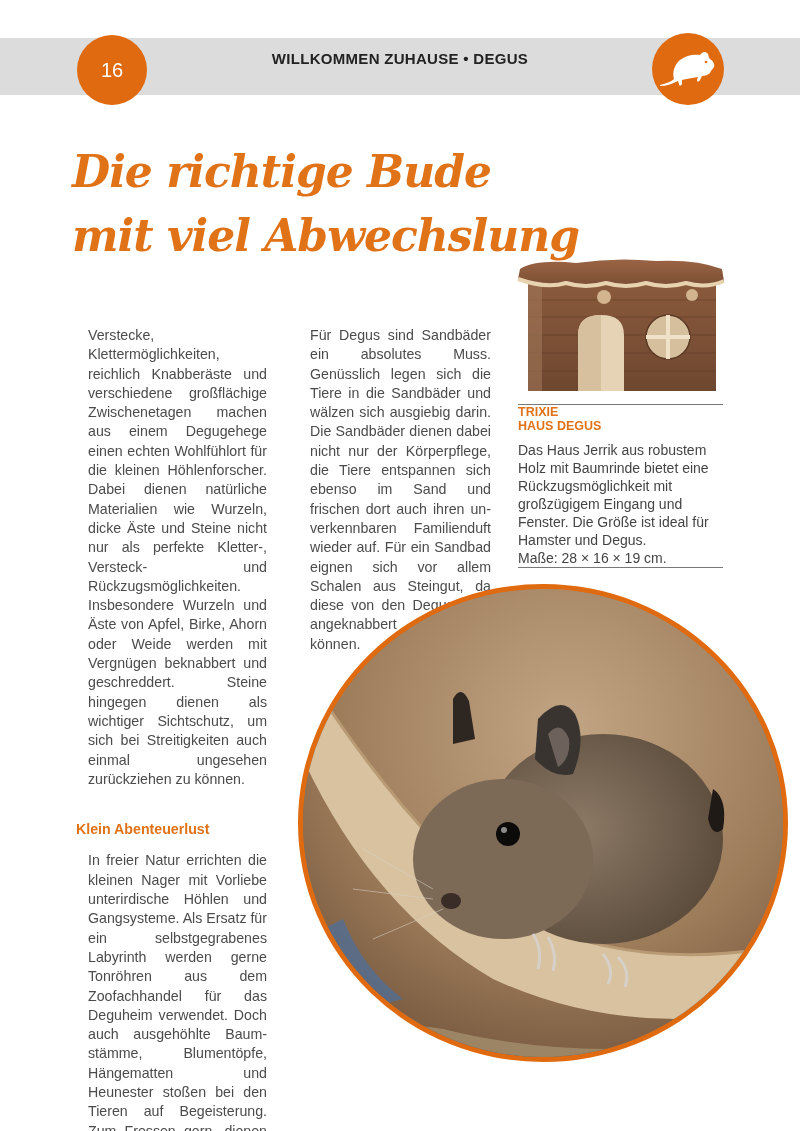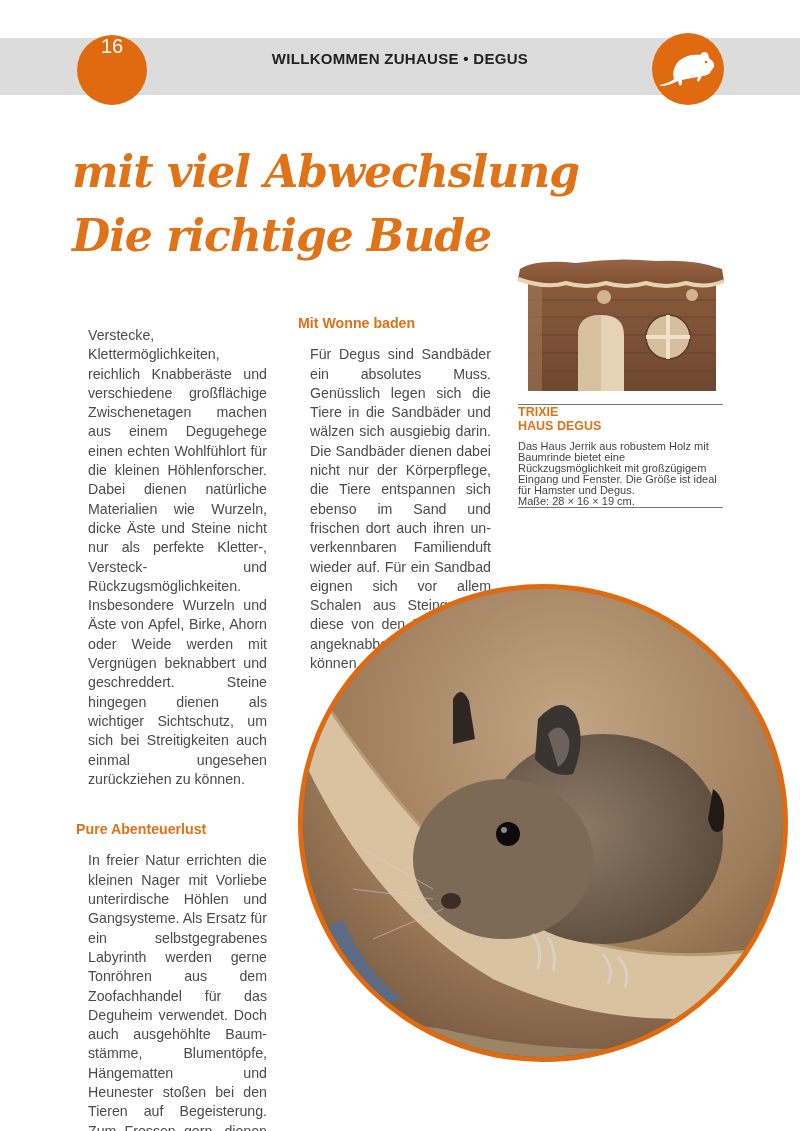--- a/index.html
+++ b/index.html
@@ -1,39 +1,39 @@
 <!DOCTYPE html>
 <html><head>
 <meta charset="utf-8">
 <style>
   html, body { margin: 0; padding: 0; background: #ffffff; }
   body { width: 800px; height: 1131px; position: relative; overflow: hidden; font-family: "Liberation Sans", sans-serif; color: #4a4a4a; }
 
   .header-bar { position: absolute; left: 0; top: 38px; width: 800px; height: 57px; background: #dcdcdc; }
-  .page-badge { position: absolute; left: 77px; top: 35px; width: 70px; height: 70px; border-radius: 50%; background: #e06a10; color: #fff; font-family: "Liberation Sans", sans-serif; font-size: 20px; display: flex; align-items: flex-start; justify-content: center; }
+  .page-badge { position: absolute; left: 77px; top: 35px; width: 70px; height: 70px; border-radius: 50%; background: #e06a10; color: #fff; font-family: "Liberation Sans", sans-serif; font-size: 20px; display: flex; align-items: center; justify-content: center; }
   .header-title { position: absolute; left: 0; top: 38px; width: 800px; height: 40px; display: flex; align-items: center; justify-content: center; font-family: "Liberation Sans", sans-serif; font-size: 15px; font-weight: bold; letter-spacing: 0.3px; color: #222; }
   .header-title span { margin-left: 0px; }
   .logo-badge { position: absolute; left: 652px; top: 33px; width: 72px; height: 72px; border-radius: 50%; background: #e06a10; }
   .logo-badge svg { position: absolute; left: 0; top: 0; }
 
   .headline { position: absolute; left: 72px; top: 140px; width: 440px; color: #e07218; font-family: "DejaVu Serif", serif; font-style: italic; font-weight: bold; font-size: 44px; line-height: 64px; letter-spacing: -1px; }
   .headline div { white-space: nowrap; }
 
   .col { position: absolute; font-family: "Liberation Sans", sans-serif; font-size: 14.2px; line-height: 19.3px; color: #4b4b4b; text-align: justify; hyphens: manual; }
   .col p { margin: 12px; }
   .col .sub { color: #e07218; font-weight: bold; margin: 0; }
   .col1 { left: 76px; top: 314px; width: 203px; }
   .col2 { left: 298px; top: 314px; width: 205px; }
   .gap { height: 19px; }
 
   .product-img { position: absolute; left: 516px; top: 255px; width: 210px; height: 140px; }
   .product-box { position: absolute; left: 518px; top: 404px; width: 205px; }
   .product-box .rule { height: 0; border-top: 1.5px solid #777; }
   .product-box .brand { color: #e07218; font-weight: bold; font-size: 12.5px; line-height: 14px; font-family: "Liberation Sans", sans-serif; }
-  .product-box .desc { font-size: 11px; line-height: 11px; color: #444; margin-top: 8px; font-family: "Liberation Sans", sans-serif; }
+  .product-box .desc { font-size: 14px; line-height: 18px; color: #444; margin-top: 8px; font-family: "Liberation Sans", sans-serif; }
 
   .photo { position: absolute; left: 298px; top: 584px; width: 490px; height: 478px; border-radius: 50%; border: 5px solid #e06a10; box-sizing: border-box; overflow: hidden; background: radial-gradient(ellipse at 55% 30%, #b79a78 0%, #9e7e5c 45%, #7c5e42 100%); }
 </style>
 </head>
 <body>
 
 <div class="header-bar"></div>
 <div class="page-badge">
     <span>16</span>
   </div>
@@ -41,33 +41,32 @@
     <span>WILLKOMMEN ZUHAUSE • DEGUS</span>
   </div>
 <div class="logo-badge">
   <svg width="72" height="72" viewBox="0 0 72 72">
     <path d="M8 52 C16 50 20 48 22 46 C20 40 22 32 28 27 C34 22 42 21 48 22 C50 19 53 18 55 20 C57 21 56 24 58 26 C61 28 63 31 62 34 C61 36 59 37 58 40 C56 42 53 43 50 43 L48 47 C47 49 45 49 45 47 L46 44 C40 45 34 46 30 47 L30 51 C29 53 27 53 27 51 L26 48 C20 51 14 53 8 53 Z" fill="#ffffff"></path>
     <circle cx="54" cy="29" r="1.3" fill="#e06a10"></circle>
   </svg>
 </div>
 
 <div class="headline">
+  <div>Die richtige Bude</div>
   <div>mit viel Abwechslung</div>
-  <div>Die richtige Bude</div>
 </div>
 
 <div class="col col1">
   <p>Verstecke, Klettermöglichkeiten, reichlich Knabberäste und ver­schiedene großflächige Zwi­schenetagen machen aus einem Degugehege einen echten Wohl­fühlort für die kleinen Höhlenfor­scher. Dabei dienen natürliche Materialien wie Wurzeln, dicke Äste und Steine nicht nur als per­fekte Kletter-, Versteck- und Rückzugsmöglichkeiten. Insbe­sondere Wurzeln und Äste von Apfel, Birke, Ahorn oder Weide werden mit Vergnügen beknab­bert und geschreddert. Steine hingegen dienen als wichtiger Sichtschutz, um sich bei Streitig­keiten auch einmal ungesehen zurückziehen zu können.</p>
   <div class="gap"></div>
-  <p class="sub">Pure Abenteuerlust</p>
+  <p class="sub">Klein Abenteuerlust</p>
   <p>In freier Natur errichten die klei­nen Nager mit Vorliebe unterirdi­sche Höhlen und Gangsysteme. Als Ersatz für ein selbstgegrabe­nes Labyrinth werden gerne Ton­röhren aus dem Zoofachhandel für das Deguheim verwendet. Doch auch ausgehöhlte Baum­stämme, Blumentöpfe, Hänge­matten und Heunester stoßen bei den Tieren auf Begeisterung. Zum Fressen gern, dienen Klein­tierhäuschen aus Holz oder Spiel­zeug aus gepresstem Heu oder Weideholz als ideales Mobiliar. Allerdings sind diese nicht von langer Lebensdauer, denn der ausgeprägte Nagetrieb der leb­haften und neugierigen Winzlinge macht Spielzeug und Häuschen schnell zu Kleinholz.</p>
 </div>
 
 <div class="col col2">
-  <p class="sub">Mit Wonne baden</p>
   <p>Für Degus sind Sandbäder ein ab­solutes Muss. Genüsslich legen sich die Tiere in die Sandbäder und wälzen sich ausgiebig darin. Die Sandbäder dienen dabei nicht nur der Körperpflege, die Tiere entspannen sich ebenso im Sand und frischen dort auch ihren un­verkennbaren Familienduft wie­der auf. Für ein Sandbad eignen sich vor allem Schalen aus Stein­gut, da diese von den Degus nicht angeknabbert werden können.</p>
 </div>
 
 <div class="product-img">
   <svg width="210" height="140" viewBox="0 0 210 140">
     <defs>
       <linearGradient id="wall" x1="0" y1="0" x2="0" y2="1">
         <stop offset="0" stop-color="#8a5a3c"></stop>
         <stop offset="1" stop-color="#6e4730"></stop>
       </linearGradient>

